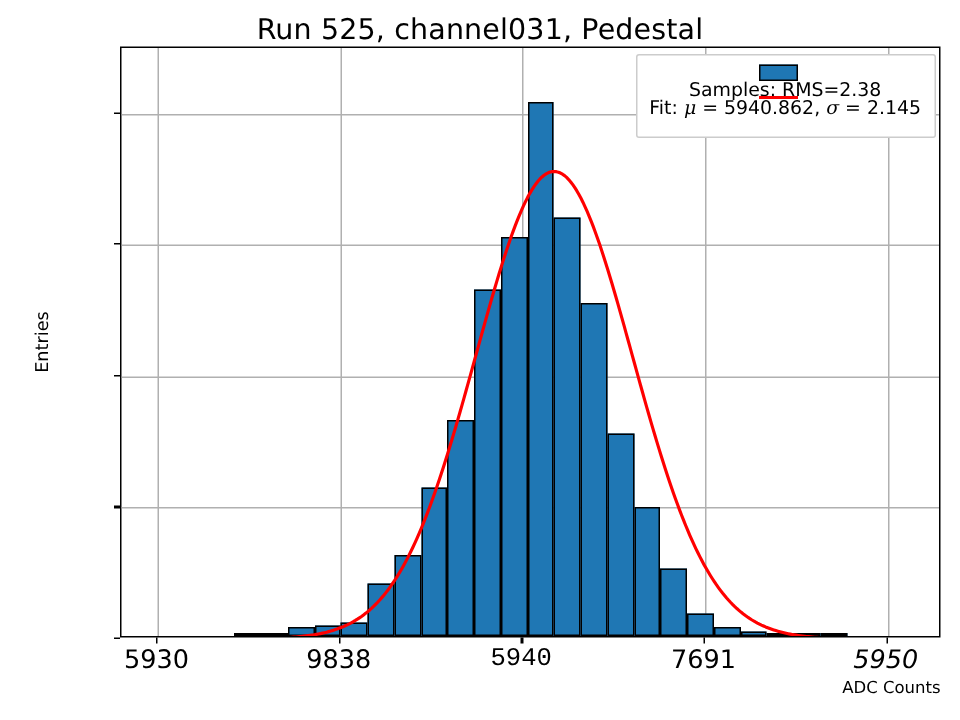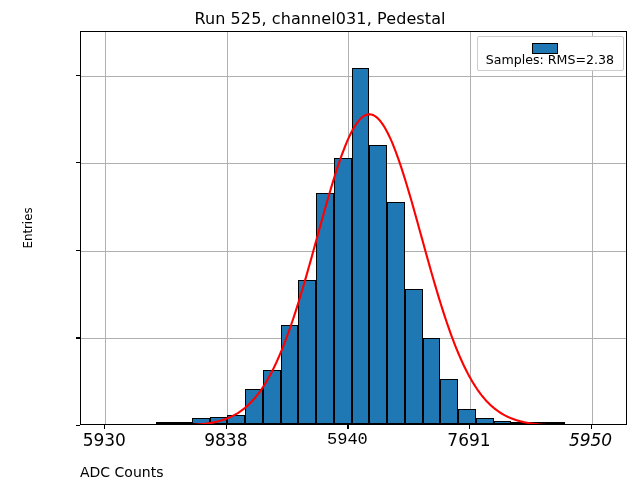--- a/index.html
+++ b/index.html
@@ -19,21 +19,21 @@
     height: 480px;
     background: #ffffff;
   }
   
   #chart-title {
     position: absolute;
     left: 0;
     top: 9px;
     width: 640px;
     text-align: center;
-    font-size: 16px;
+    font-size: 19px;
     color: #000000;
     letter-spacing: 0.1px;
   }
   
   #plot-area {
     position: absolute;
     left: 80px;
     top: 31px;
     width: 547px;
     height: 394px;
@@ -88,24 +88,23 @@
     text-align: center;
     width: 60px;
     margin-left: -30px;
   }
   
   #xlabel {
     position: absolute;
     left: 80px;
     width: 547px;
     top: 452px;
-    text-align: left;
-    font-size: 14px;
-    color: #000000;
-    margin-top: 12px;
+    text-align: right;
+    font-size: 11px;
+    color: #000000;
   }
   #ylabel {
     position: absolute;
     left: 0;
     top: 0;
     width: 394px;
     height: 16px;
     font-size: 11.8px;
     color: #000000;
     text-align: center;
@@ -223,15 +222,19 @@
     </div>
 
   <div id="xlabel">ADC Counts</div>
   <div id="ylabel">Entries</div>
 
   <div id="legend">
     <div class="legend-row">
       <span class="legend-swatch-patch"></span>
       <span class="legend-label">Samples: RMS=2.38</span>
     </div>
+    <div class="legend-row">
+      <span class="legend-swatch-line"></span>
+      <span class="legend-label"><span>Fit: </span><span class="mathit">μ</span><span> = 5940.862, </span><span class="mathit">σ</span><span> = 2.145</span></span>
+    </div>
   </div>
 
 </div>
 
 </body></html>

